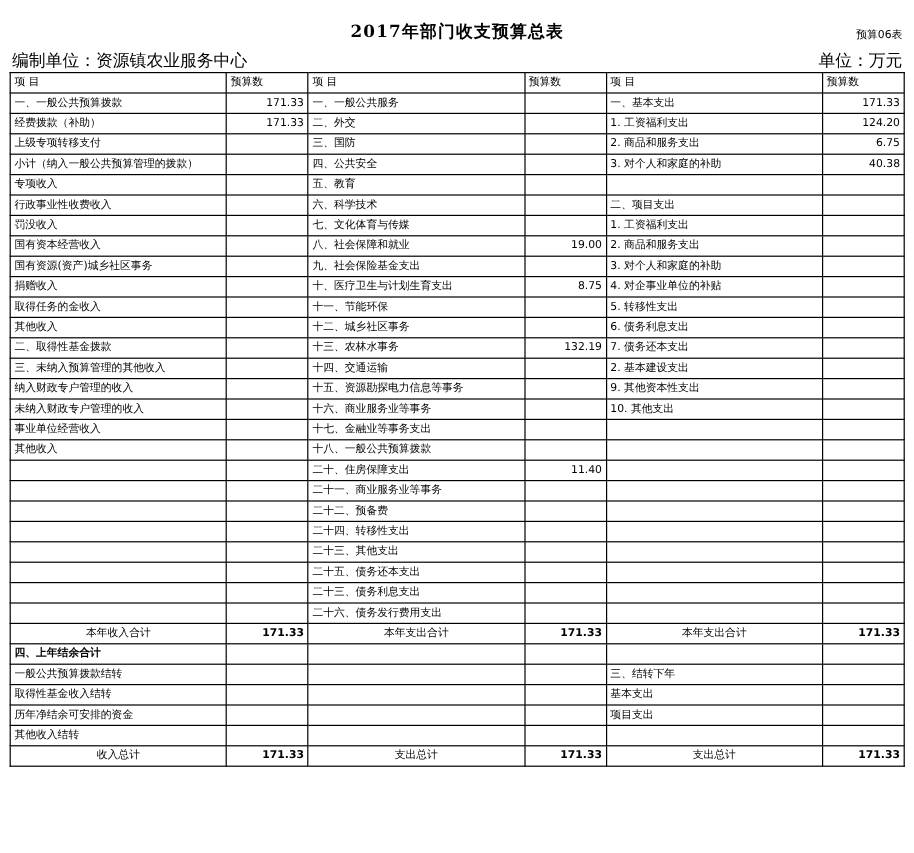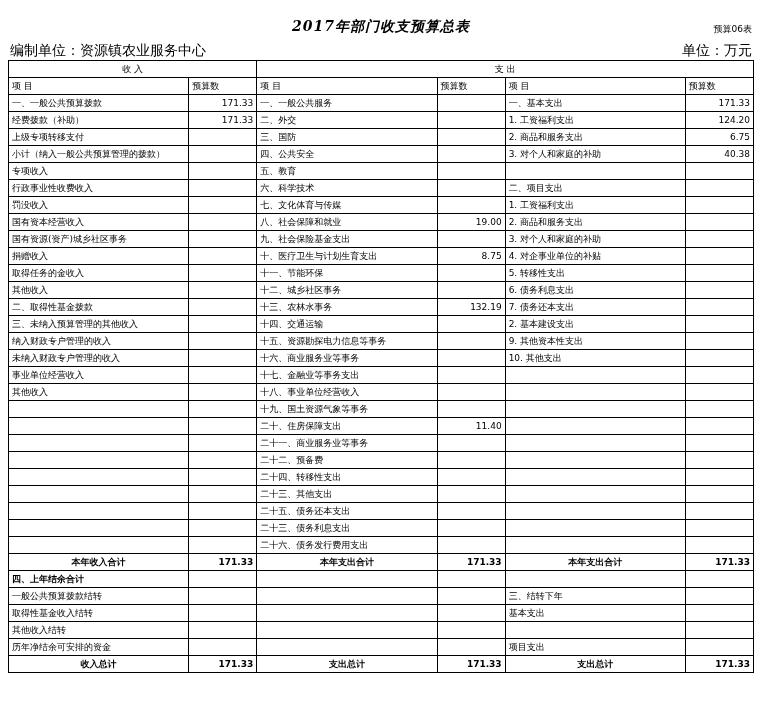--- a/index.html
+++ b/index.html
@@ -23,21 +23,20 @@
     right:10px;top:5px;
     font-size:9px;
   }
   .title{
     text-align:center;
     font-size:14px;
     font-weight:bold;
     margin:18px 0 6px 0;
     letter-spacing:1px;
     font-family:"DejaVu Serif","Liberation Serif",serif;
-    font-style:italic;
   }
   .subline{
     position:relative;
     height:14px;
     margin:4px 2px 4px 2px;
     font-size:14px;
   }
   .subline .left{position:absolute;left:0;top:0;}
   .subline .right{position:absolute;right:0;top:0;}
 
@@ -55,21 +54,21 @@
     vertical-align:middle;
     overflow:hidden;
     white-space:nowrap;
   }
   .grp{ text-align:center; font-weight:normal;}
   .hdr{ text-align:left;}
   .num{ text-align:right; padding-right:6px;}
   .ind0{ padding-left:4px;}
   .ind1{ padding-left:16px;}
   .bold{font-weight:bold;}
-  .tot{font-weight:bold;text-align:center;}
+  .tot{font-weight:normal;text-align:center;}
   .tot-num{font-weight:bold;text-align:right;padding-right:6px;}
 </style>
 </head>
 <body>
 
 <div class="page">
 
   <div class="top-right">预算06表</div>
 
   <div class="title">2017年部门收支预算总表</div>
@@ -83,24 +82,20 @@
     <colgroup>
       <col style="width:180px">
       <col style="width:68px">
       <col style="width:180px">
       <col style="width:68px">
       <col style="width:180px">
       <col style="width:68px">
     </colgroup>
     <tbody id="tbody">
         <tr>
-          <td colspan="2" class="grp">收                          入</td>
-          <td colspan="4" class="grp">支                          出</td>
-        </tr>
-        <tr>
           <td class="hdr">项            目</td>
           <td class="hdr">预算数</td>
           <td class="hdr">项            目</td>
           <td class="hdr">预算数</td>
           <td class="hdr">项            目</td>
           <td class="hdr">预算数</td>
         </tr>
         <tr>
           <td class="ind0">一、一般公共预算拨款</td>
           <td class="num">171.33</td>
@@ -233,29 +228,21 @@
           <td class="ind1">事业单位经营收入</td>
           <td class="num"></td>
           <td class="ind0">十七、金融业等事务支出</td>
           <td class="num"></td>
           <td class="ind0"></td>
           <td class="num"></td>
         </tr>
         <tr>
           <td class="ind1">其他收入</td>
           <td class="num"></td>
-          <td class="ind0">十八、事业单位经营收入</td>
-          <td class="num"></td>
-          <td class="ind0"></td>
-          <td class="num"></td>
-        </tr>
-        <tr>
-          <td class="ind0"></td>
-          <td class="num"></td>
-          <td class="ind0">十九、国土资源气象等事务</td>
+          <td class="ind0">十八、一般公共预算拨款</td>
           <td class="num"></td>
           <td class="ind0"></td>
           <td class="num"></td>
         </tr>
         <tr>
           <td class="ind0"></td>
           <td class="num"></td>
           <td class="ind0">二十、住房保障支出</td>
           <td class="num">11.40</td>
           <td class="ind0"></td>
@@ -343,33 +330,33 @@
         </tr>
         <tr>
           <td class="ind1">取得性基金收入结转</td>
           <td class="num"></td>
           <td class="ind0"></td>
           <td class="num"></td>
           <td class="ind1">基本支出</td>
           <td class="num"></td>
         </tr>
         <tr>
+          <td class="ind1">历年净结余可安排的资金</td>
+          <td class="num"></td>
+          <td class="ind0"></td>
+          <td class="num"></td>
+          <td class="ind1">项目支出</td>
+          <td class="num"></td>
+        </tr>
+        <tr>
           <td class="ind1">其他收入结转</td>
           <td class="num"></td>
           <td class="ind0"></td>
           <td class="num"></td>
           <td class="ind0"></td>
-          <td class="num"></td>
-        </tr>
-        <tr>
-          <td class="ind1">历年净结余可安排的资金</td>
-          <td class="num"></td>
-          <td class="ind0"></td>
-          <td class="num"></td>
-          <td class="ind1">项目支出</td>
           <td class="num"></td>
         </tr>
         <tr>
           <td class="tot">收入总计</td>
           <td class="tot-num">171.33</td>
           <td class="tot">支出总计</td>
           <td class="tot-num">171.33</td>
           <td class="tot">支出总计</td>
           <td class="tot-num">171.33</td>
         </tr>

